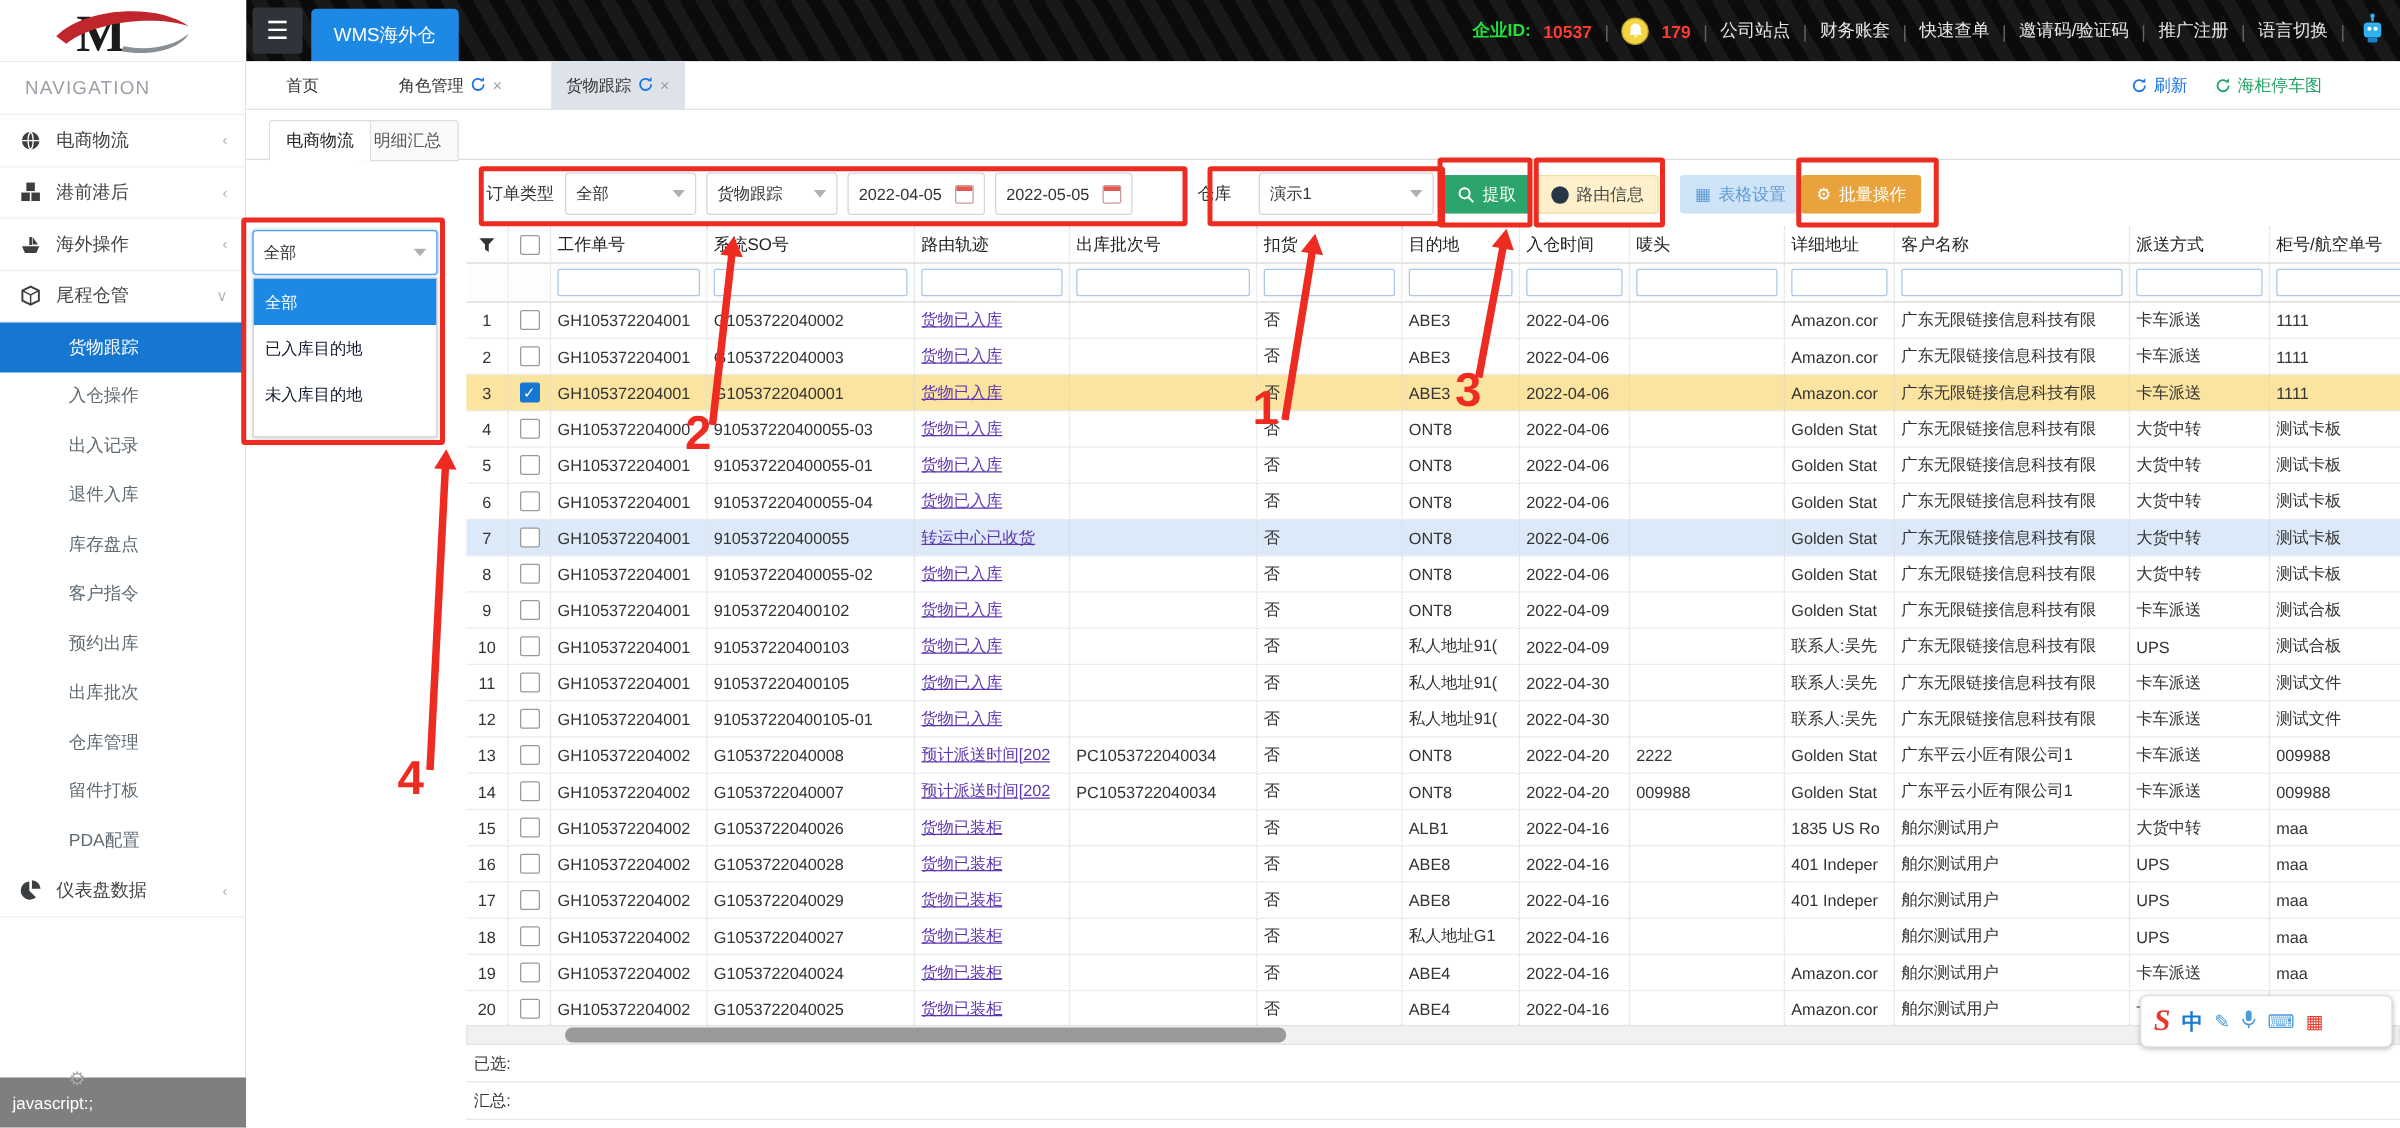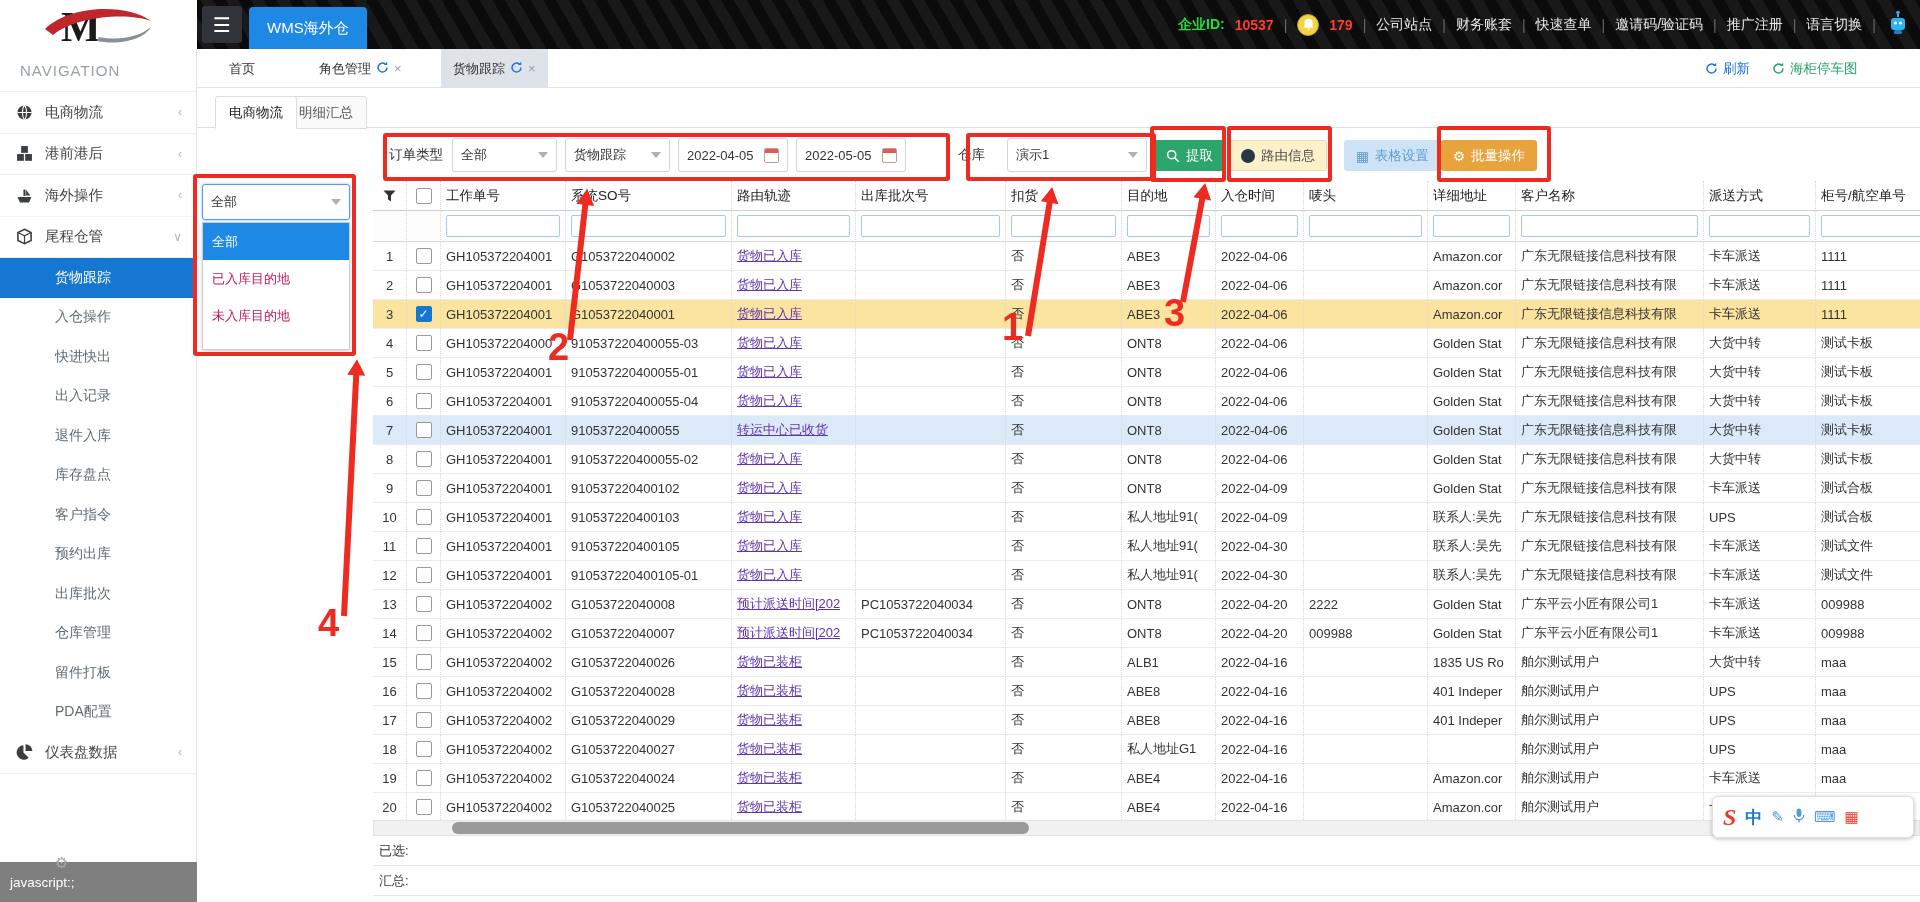--- a/index.html
+++ b/index.html
@@ -55,21 +55,21 @@
   #btn-route { background:#fdf0cb; color:#4a4a4a; border-color:#f0ddA0; }
   #btn-tableset { background:#cfe3f6; color:#5b9bd5; }
   #btn-batch { background:#e8a33d; color:#fff; }
   .dark-dot { width:14px; height:14px; border-radius:50%; background:#273746; display:inline-block; }
 
   
   #filter-col { position:absolute; left:0; top:40px; width:176px; height:774px; background:#fff; border-right:1px solid #e4e4e4; }
   #filter-col-title { height:36px; background:#f7f7f7; border-bottom:1px solid #e4e4e4; display:flex; align-items:center; padding-left:10px; font-weight:bold; color:#333; }
   #status-select { position:absolute; left:5px; top:96px; width:148px; height:36px; border:1px solid #4c9ff0; box-shadow:0 0 3px rgba(30,136,229,.5); border-radius:3px; background:#fff; display:flex; align-items:center; padding:0 8px; cursor:pointer; }
   #status-list { position:absolute; left:5px; top:134px; width:148px; height:128px; border:1px solid #ccc; background:#fff; box-shadow:0 2px 5px rgba(0,0,0,.15); }
-  .opt { height:37px; display:flex; align-items:center; padding-left:9px; color:#be185d; cursor:pointer; }
+  .opt { height:37px; display:flex; align-items:center; padding-left:9px; color:#0f172a; cursor:pointer; }
   .opt.sel { background:#1E88E5; color:#fff; }
 
   
   #table-wrap { position:absolute; left:176px; top:93px; width:1547px; height:655px; overflow:hidden; }
   .trow { display:flex; width:1780px; }
   .tcell { border-right:1px dotted #d8d8d8; overflow:hidden; white-space:nowrap; display:flex; align-items:center; padding:0 5px; }
   .hrow .tcell { height:30px; border-bottom:1px solid #cfcfcf; color:#222; font-size:13.5px; }
   .srow .tcell { height:31px; border-bottom:1px solid #d8d8d8; background:#fdfdfd; }
   .srow input { width:100%; height:22px; border:1px solid #a9c7e8; border-radius:2px; background:#fff; }
   .drow .tcell { height:29px; border-bottom:1px solid #ececec; color:#333; }
@@ -214,21 +214,20 @@
       <div class="nav-section">
         <span class="nico"><svg viewBox="0 0 16 16" width="17" height="17">
             <path d="M8 1.2l6.2 3.1v7.4L8 14.8l-6.2-3.1V4.3z" fill="none" stroke="#3c3f41" stroke-width="1.5"></path>
             <path d="M1.8 4.3L8 7.4l6.2-3.1M8 7.4v7.4" stroke="#3c3f41" stroke-width="1.1" fill="none"></path>
           </svg></span>
         <span>尾程仓管</span>
         <span class="chev">∨</span>
       </div>
       <div class="nav-sub active">货物跟踪</div>
       <div class="nav-sub">入仓操作</div>
-      <div class="nav-sub">快进快出</div>
       <div class="nav-sub">出入记录</div>
       <div class="nav-sub">退件入库</div>
       <div class="nav-sub">库存盘点</div>
       <div class="nav-sub">客户指令</div>
       <div class="nav-sub">预约出库</div>
       <div class="nav-sub">出库批次</div>
       <div class="nav-sub">仓库管理</div>
       <div class="nav-sub">留件打板</div>
       <div class="nav-sub">PDA配置</div>
       <div class="nav-section">

